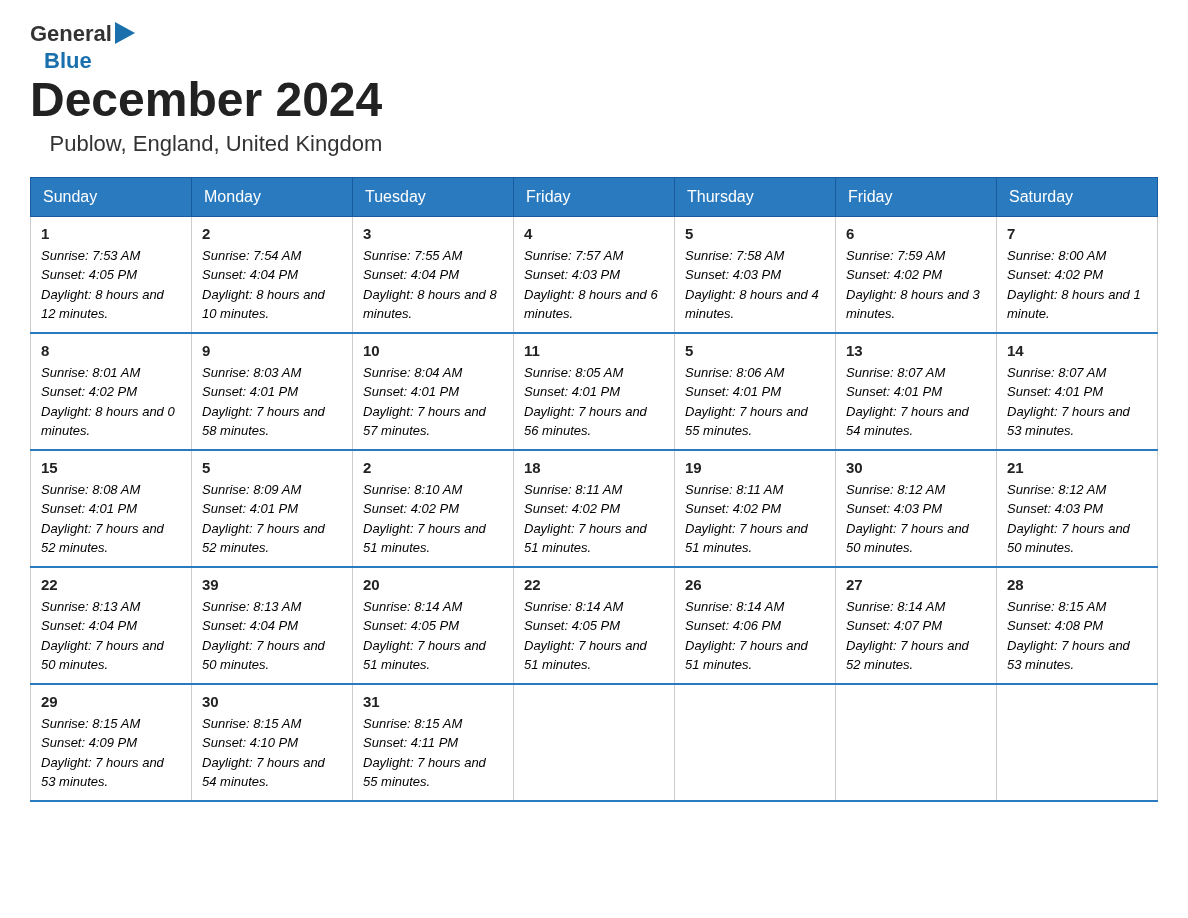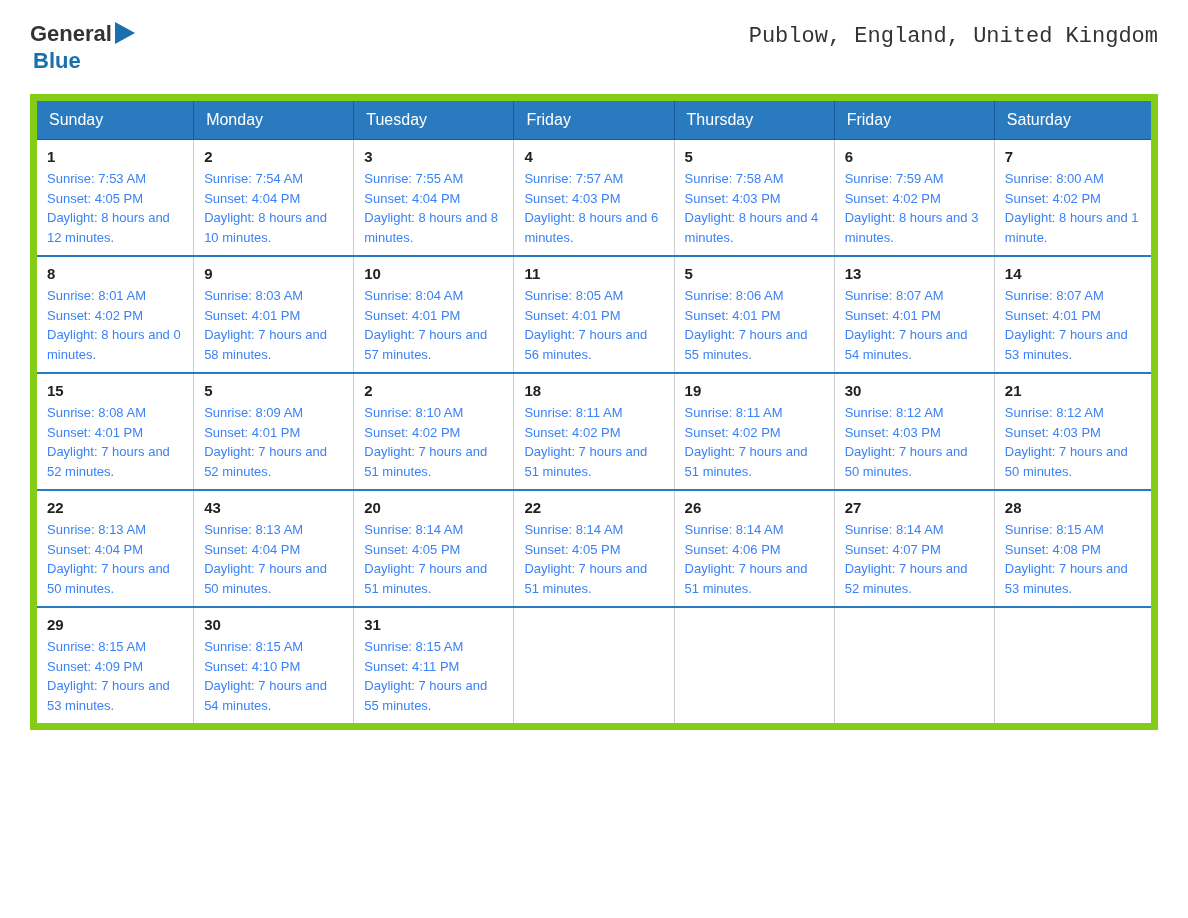--- a/index.html
+++ b/index.html
@@ -8,20 +8,21 @@
       background: #fff;
       padding: 20px 30px;
       width: 1188px;
       min-height: 918px;
     }
     .header {
       display: flex;
       justify-content: space-between;
       align-items: flex-start;
       margin-bottom: 20px;
+      flex-direction: column;
     }
     .logo-text-general {
       font-size: 22px;
       font-weight: bold;
       color: #333;
     }
     .logo-wrapper {
       display: flex;
       flex-direction: column;
       align-items: flex-start;
@@ -37,26 +38,25 @@
       font-size: 48px;
       font-weight: bold;
       color: #222;
       line-height: 1.1;
     }
     .title-block h2 {
       font-size: 22px;
       font-weight: normal;
       color: #333;
       margin-top: 4px;
-      font-family: Liberation Mono, monospace;
     }
     .calendar {
       width: 100%;
       border-collapse: collapse;
-      border: 7px solid #84cc16;
+      border: 1px solid #84cc16;
     }
     .calendar thead tr th {
       background-color: #2a7abf;
       color: #fff;
       font-size: 16px;
       font-weight: normal;
       padding: 10px 12px;
       text-align: left;
       border: 1px solid #1a5a9f;
     }
@@ -74,45 +74,47 @@
     }
     .day-number {
       font-size: 15px;
       font-weight: bold;
       color: #222;
       margin-bottom: 4px;
       display: block;
     }
     .day-info {
       font-size: 13px;
-      color: #3b82f6;
+      color: #000000;
       line-height: 1.5;
+      font-style: italic;
     }
     .calendar tbody tr {
       border-bottom: 2px solid #2a7abf;
     }
   </style>
 </head>
 <body>
 
 <div class="header">
   <div class="logo-wrapper">
     <div class="logo-top">
       <span class="logo-text-general">General</span>
       <div style="display:inline-block; margin-left:3px; margin-top:2px;">
         <svg width="20" height="22" viewBox="0 0 20 22">
           <polygon points="0,0 20,11 0,22" fill="#1a6fad"></polygon>
         </svg>
       </div>
     </div>
-    <div style="margin-left: 1px;">
+    <div style="margin-left: 12px;">
       <span style="font-size:22px; font-weight:bold; color:#1a6fad; margin-left:2px;">Blue</span>
     </div>
   </div>
   <div class="title-block">
+    <h1>December 2024</h1>
     <h2>Publow, England, United Kingdom</h2>
   </div>
 </div>
 
 <table class="calendar">
   <thead>
     <tr>
     <th>Sunday</th>
         <th>Monday</th>
         <th>Tuesday</th>
@@ -300,21 +302,21 @@
       <tr>
         <td>
           <span class="day-number">22</span>
           <div class="day-info">
             Sunrise: 8:13 AM<br>
             Sunset: 4:04 PM<br>
             Daylight: 7 hours and 50 minutes.
           </div>
         </td>
         <td>
-          <span class="day-number">43</span>
+          <span class="day-number">39</span>
           <div class="day-info">
             Sunrise: 8:13 AM<br>
             Sunset: 4:04 PM<br>
             Daylight: 7 hours and 50 minutes.
           </div>
         </td>
         <td>
           <span class="day-number">20</span>
           <div class="day-info">
             Sunrise: 8:14 AM<br>

